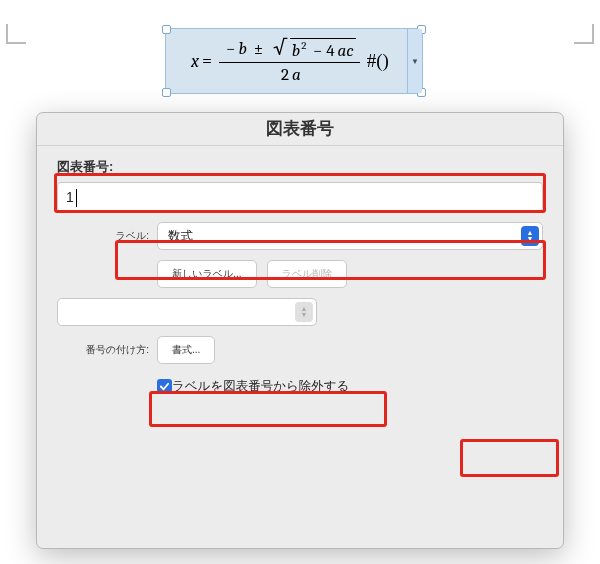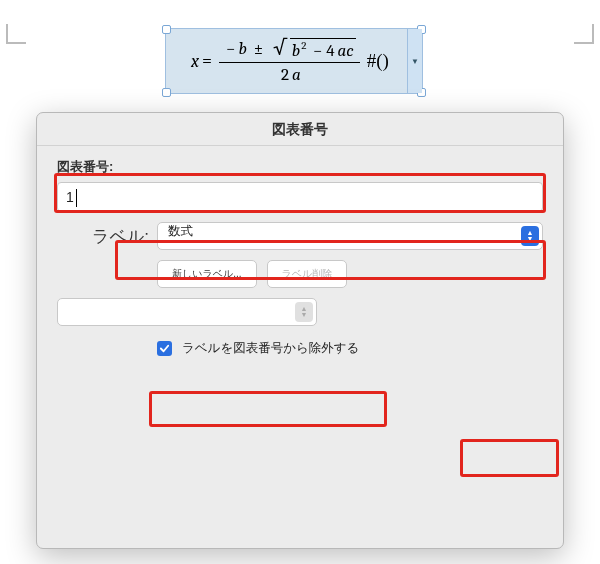--- a/index.html
+++ b/index.html
@@ -22,48 +22,48 @@
 .eq-body .num{border-bottom:1.5px solid #000;padding:0 4px 2px;white-space:nowrap}
 .eq-body .den{padding-top:2px}
 .eq-body .op{font-style:normal;margin:0 3px}
 .eq-body .sqrt{display:inline-flex;align-items:flex-start}
 .eq-body .radicand{border-top:1.5px solid #000;padding:0 2px}
 .eq-body .sup{font-size:11px;vertical-align:super;font-style:normal;margin-left:1px}
 .eq-tail{font-style:normal;font-size:19px;margin-left:3px;margin-right:8px;color:#000;font-family:serif}
 
 
 .dialog{position:absolute;left:36px;right:36px;top:112px;bottom:15px;background:#ececec;border:1px solid #b8b8b8;border-radius:7px;box-shadow:0 8px 30px rgba(0,0,0,0.25);box-sizing:border-box}
-.dlg-title{height:32px;line-height:32px;text-align:center;font-weight:600;font-size:14px;color:#333;border-bottom:1px solid #d2d2d2}
+.dlg-title{height:32px;line-height:32px;text-align:center;font-weight:600;font-size:17px;color:#333;border-bottom:1px solid #d2d2d2}
 .dlg-body{padding:12px 20px 14px}
 
 .lbl{font-weight:600;font-size:13px;color:#333}
 .opt-lbl{font-weight:600;font-size:12.5px;color:#333;margin-top:14px}
 
 .caption-input{margin-top:6px;height:28px;background:#fff;border:1px solid #c8c8c8;border-radius:4px;padding:0 8px;font-size:14px;line-height:28px;position:relative}
 .caption-input .caret{display:inline-block;border-right:1px solid #000;height:18px;vertical-align:middle;margin-left:2px}
 
 .row{display:flex;align-items:center;margin-top:10px}
-.row .k{width:92px;text-align:right;font-size:17px;color:#333;padding-right:8px}
+.row .k{width:92px;text-align:right;font-size:10px;color:#333;padding-right:8px}
 .row .k.dis{color:#a0a0a0}
 
-.select{flex:1;height:26px;background:#fff;border:1px solid #c8c8c8;border-radius:5px;display:flex;padding:0 28px 0 10px;position:relative;font-size:12.5px}
+.select{flex:1;height:26px;background:#fff;border:1px solid #c8c8c8;border-radius:5px;display:flex;align-items:center;padding:0 28px 0 10px;position:relative;font-size:12.5px}
 .select.dis{color:#a0a0a0}
 .sel-btn{position:absolute;right:3px;top:3px;bottom:3px;width:18px;border-radius:4px;display:flex;flex-direction:column;align-items:center;justify-content:center}
 .sel-btn.blue{background:#2a6fe0}
 .sel-btn.blue span{color:#fff}
 .sel-btn.gray{background:#e0e0e0}
 .sel-btn.gray span{color:#aaa}
 .sel-btn span{font-size:7px;line-height:6px}
 
 .btnrow{display:flex;gap:10px;margin-top:10px;padding-left:100px}
 .btn{height:26px;padding:0 14px;background:#fff;border:1px solid #c8c8c8;border-radius:5px;font-size:10px;display:inline-flex;align-items:center;justify-content:center;color:#333}
 .btn.dis{color:#b4b4b4}
 .btn.primary{background:linear-gradient(#4a8ef5,#1c5fe0);color:#fff;border-color:#1854c8;font-weight:600;min-width:76px}
 
-.chk-row{display:flex;align-items:center;margin-top:14px;padding-left:100px;gap:10px;font-size:12.5px}
+.chk-row{display:flex;align-items:center;margin-top:14px;padding-left:100px;gap:0;font-size:12.5px}
 .chk{width:15px;height:15px;border-radius:3px;background:#2a6fe0;display:flex;align-items:center;justify-content:center}
 .chk svg{width:11px;height:11px}
 
 .dlg-foot{border-top:1px solid #d2d2d2;padding:12px 20px 14px;display:flex;align-items:center}
 .dlg-foot .spacer{flex:1}
 
 .hi{position:absolute;border:3px solid #e2251d;border-radius:3px;pointer-events:none}
 </style>
 </head>
 <body>
@@ -126,20 +126,24 @@
 
       <div class="row">
         <div class="select dis" style="flex:0 0 220px">
           <div class="sel-btn gray">
               <span>▲</span>
               <span>▼</span>
             </div>
         </div>
       </div>
 
+      <div class="row">
+        <div class="k">番号の付け方:</div>
+        <div class="btn">書式...</div>
+      </div>
 
       <div class="chk-row">
         <div class="chk">
           <svg viewBox="0 0 12 12">
               <path d="M2 6 L5 9 L10 3" stroke="#fff" stroke-width="2" fill="none" stroke-linecap="round" stroke-linejoin="round"></path>
             </svg>
         </div>
         <span>ラベルを図表番号から除外する</span>
       </div>
     </div>

